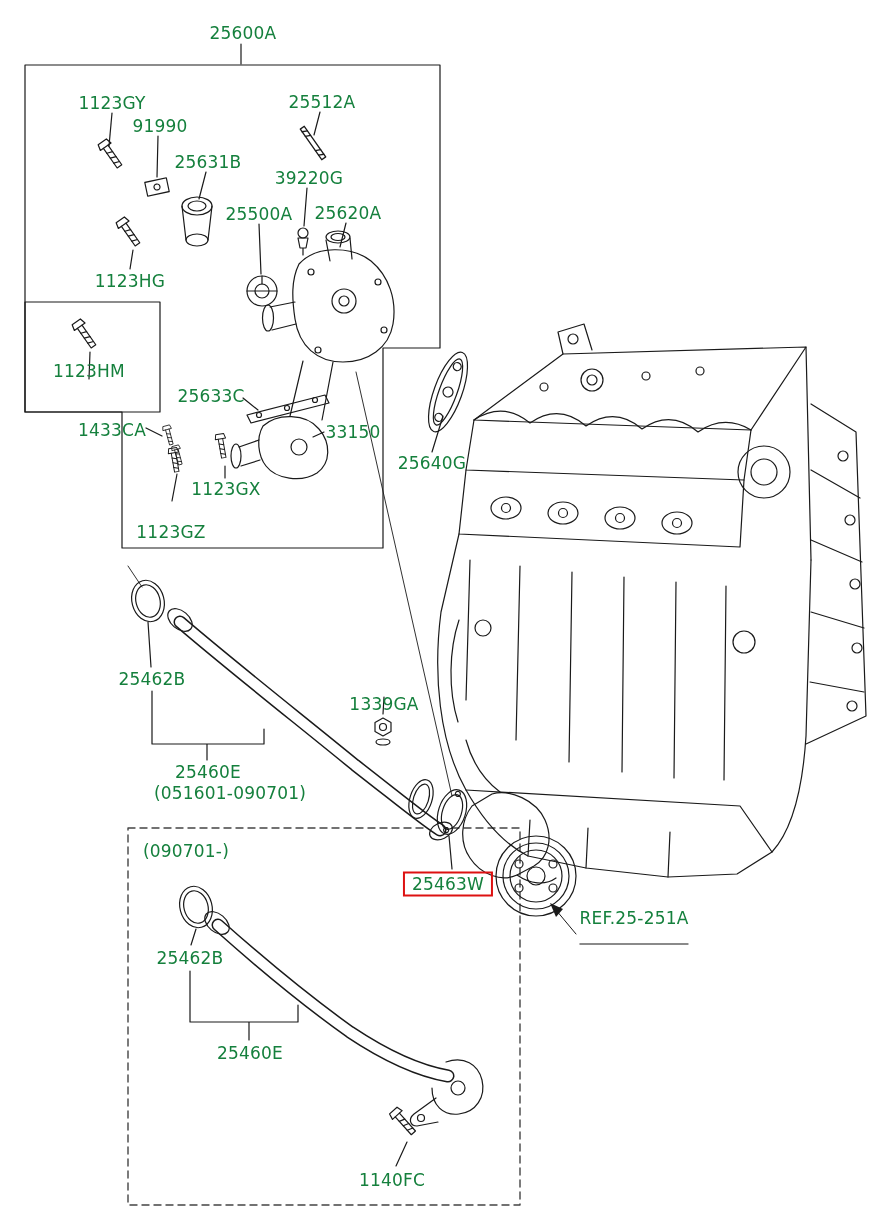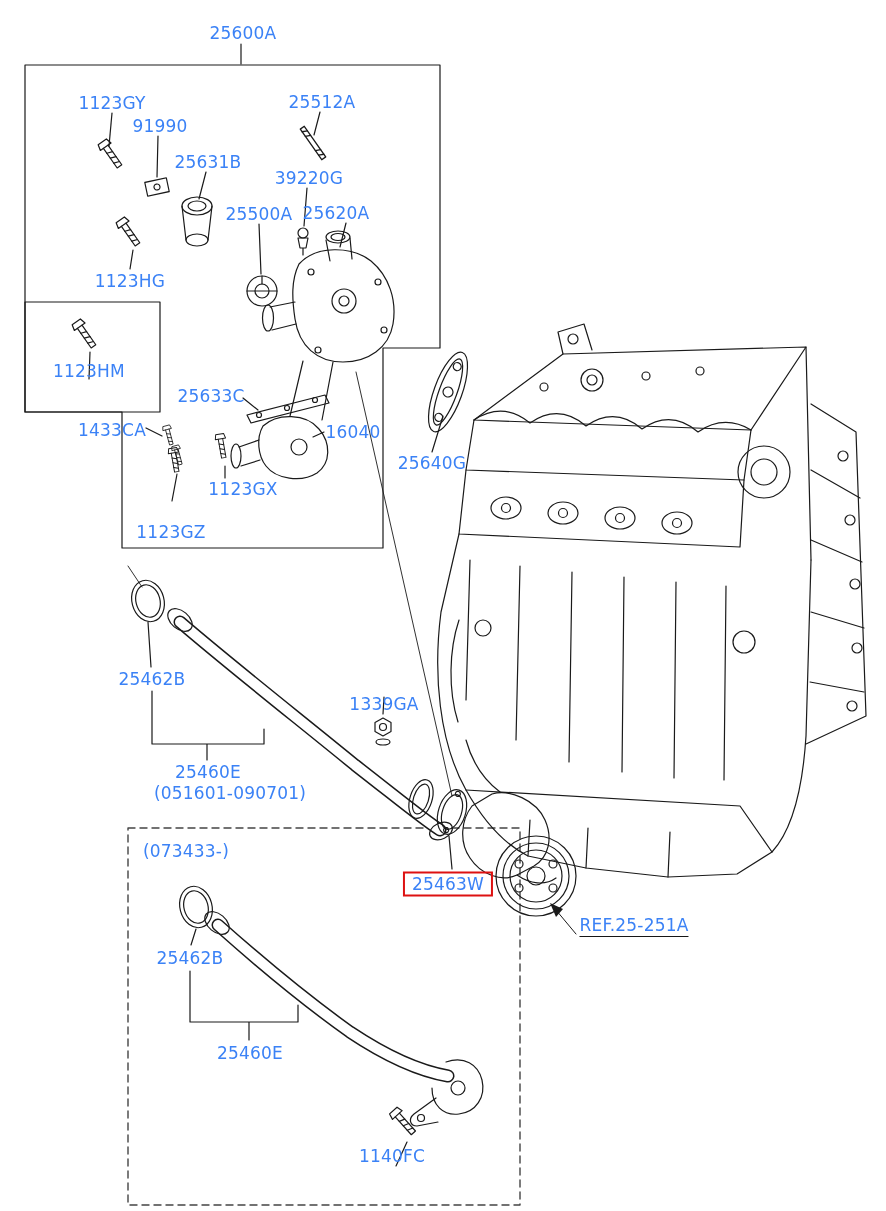--- a/index.html
+++ b/index.html
@@ -13,24 +13,24 @@
     stroke:#1a1a1a; fill:none; stroke-width:1.2; stroke-linecap:round; stroke-linejoin:round;
   }
   .art .leader { stroke-width:1; }
   .art .thin { stroke-width:0.9; }
   .art .tube { stroke-width:13; }
   .art .tube-in { stroke:#ffffff; stroke-width:10; }
   .art .fillshape { fill:#1a1a1a; stroke:none; }
   .art .dash { stroke-dasharray:7 5; stroke-width:1.4; stroke:#444; }
   .lbl {
     position:absolute; transform:translate(-50%,-50%);
-    font-size:17px; color:#3b82f6; white-space:nowrap; letter-spacing:.2px;
+    font-size:17px; color:#15803d; white-space:nowrap; letter-spacing:.2px;
   }
   .boxed { border:2.4px solid #dd1111; padding:0 7px 1px; }
-  .ref { border-bottom:1.6px solid #161616; padding-bottom:1px; }
+  .ref { border-bottom:1.6px solid #161616; padding-bottom:16px; }
 </style>
 </head>
 <body>
 
 <div class="stage">
 
   <svg class="art" width="886" height="1211" viewBox="0 0 886 1211">
 
     <defs>
       <g id="bolt">
@@ -240,33 +240,33 @@
     </g>
   </svg>
 
   <div class="lbl" style="left:243px;top:33px">25600A</div>
   <div class="lbl" style="left:112px;top:103px">1123GY</div>
   <div class="lbl" style="left:160px;top:126px">91990</div>
   <div class="lbl" style="left:208px;top:162px">25631B</div>
   <div class="lbl" style="left:322px;top:102px">25512A</div>
   <div class="lbl" style="left:309px;top:178px">39220G</div>
   <div class="lbl" style="left:259px;top:214px">25500A</div>
-  <div class="lbl" style="left:336px;top:213px">25620A</div>
+  <div class="lbl" style="left:348px;top:213px">25620A</div>
   <div class="lbl" style="left:130px;top:281px">1123HG</div>
   <div class="lbl" style="left:89px;top:371px">1123HM</div>
   <div class="lbl" style="left:211px;top:396px">25633C</div>
   <div class="lbl" style="left:112px;top:430px">1433CA</div>
-  <div class="lbl" style="left:353px;top:432px">16040</div>
-  <div class="lbl" style="left:243px;top:489px">1123GX</div>
+  <div class="lbl" style="left:353px;top:432px">33150</div>
+  <div class="lbl" style="left:226px;top:489px">1123GX</div>
   <div class="lbl" style="left:171px;top:532px">1123GZ</div>
   <div class="lbl" style="left:432px;top:463px">25640G</div>
   <div class="lbl" style="left:152px;top:679px">25462B</div>
   <div class="lbl" style="left:384px;top:704px">1339GA</div>
   <div class="lbl" style="left:208px;top:772px">25460E</div>
   <div class="lbl" style="left:230px;top:793px">(051601-090701)</div>
-  <div class="lbl" style="left:186px;top:851px">(073433-)</div>
+  <div class="lbl" style="left:186px;top:851px">(090701-)</div>
   <div class="lbl" style="left:190px;top:958px">25462B</div>
   <div class="lbl" style="left:250px;top:1053px">25460E</div>
-  <div class="lbl" style="left:392px;top:1156px">1140FC</div>
+  <div class="lbl" style="left:392px;top:1180px">1140FC</div>
   <div class="lbl boxed" style="left:448px;top:884px">25463W</div>
   <div class="lbl ref" style="left:634px;top:926px">REF.25-251A</div>
 
 </div>
 
 </body></html>

